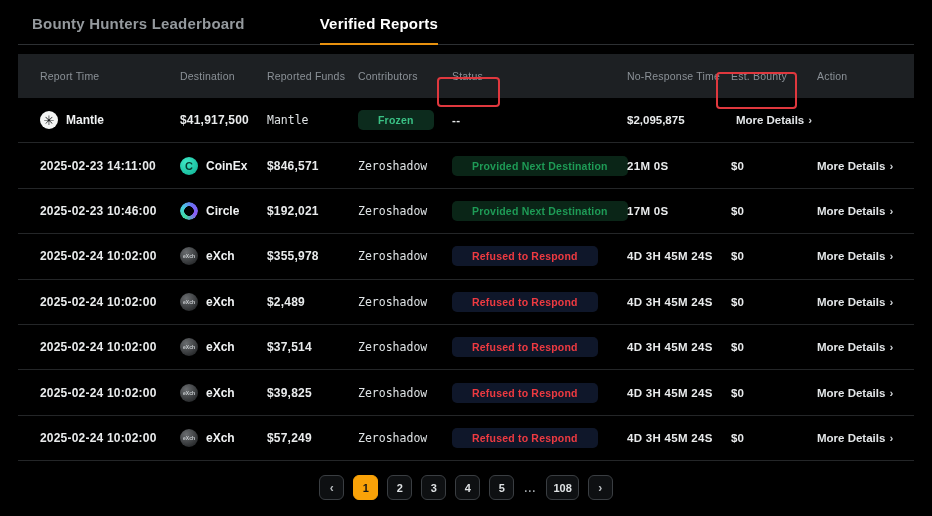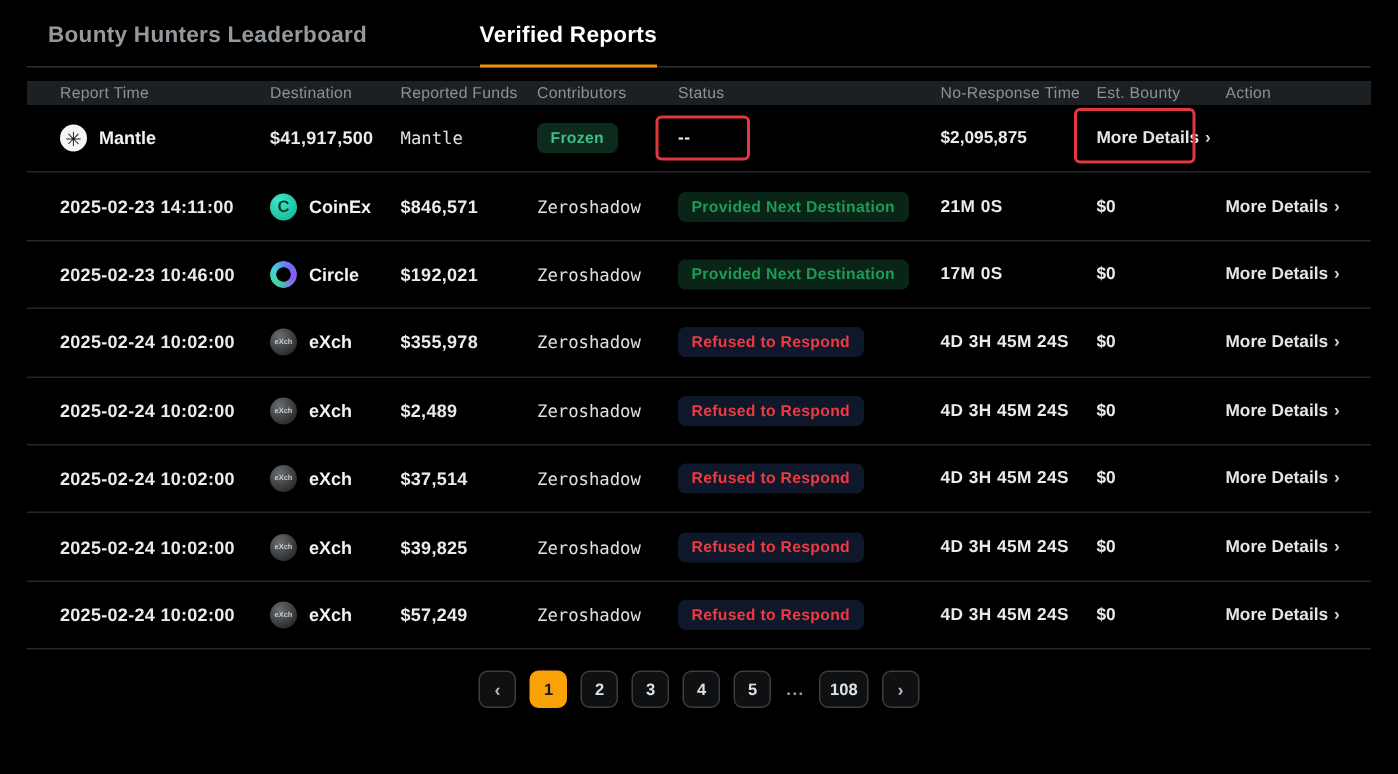--- a/index.html
+++ b/index.html
@@ -10,49 +10,49 @@
   .inner{padding:0 18px;}
 
   
   .tabs{display:flex;gap:27px;padding:15px 14px 0 14px;border-bottom:1px solid #2d3033;}
   .tab{font-size:15px;font-weight:700;color:#94999d;padding-bottom:12px;cursor:pointer;position:relative;letter-spacing:.2px;}
   .tab.active{color:#ffffff;margin-left:48px;}
   .tab.active::after{content:"";position:absolute;left:0;right:0;bottom:-1px;height:2px;background:#E8920F;}
 
   
   .grid{display:grid;grid-template-columns:140px 87px 91px 94px 175px 104px 86px 1fr;align-items:center;padding:0 22px;}
-  .thead{margin-top:9px;height:16px;background:#1d2023;}
+  .thead{margin-top:9px;height:44px;background:#1d2023;}
   .th{font-size:10.5px;color:#8b9197;font-weight:400;letter-spacing:.2px;}
   .row{height:44.4px;border-bottom:1px solid #242628;}
   .c-time{font-size:12px;font-weight:700;color:#e9ebec;letter-spacing:.2px;}
   .c-dest{display:flex;align-items:center;gap:8px;}
   .dest-name{font-size:12px;font-weight:700;color:#f0f2f3;}
   .c-funds{font-size:12px;font-weight:700;color:#e9ebec;letter-spacing:.2px;}
   .c-contrib{font-family:"DejaVu Sans Mono",monospace;font-size:11.5px;color:#dee2e4;}
   .c-nort{font-size:11.5px;font-weight:700;color:#e9ebec;letter-spacing:.3px;}
   .c-bounty{font-size:11.5px;font-weight:700;color:#e9ebec;}
-  .c-action{font-size:11.5px;font-weight:600;color:#e3e6e8;white-space:nowrap;cursor:pointer;}
+  .c-action{font-size:11.5px;font-weight:600;color:#e3e6e8;white-space:nowrap;cursor:pointer;text-align:center;}
   .c-action .chev{margin-left:4px;color:#cfd3d6;}
 
   
   .icon{width:18px;height:18px;border-radius:50%;flex:0 0 18px;display:flex;align-items:center;justify-content:center;overflow:hidden;}
   .icon.mantle-icon{background:#f4f5f4;color:#17191b;font-size:13px;line-height:1;}
   .icon.mantle-icon::before{content:"✳";}
   .icon.coinex-icon{background:radial-gradient(circle at 35% 30%,#3fe9c6,#0bae91);color:#063a2f;font-size:11px;font-weight:700;}
   .icon.coinex-icon::before{content:"C";}
   .icon.circle-icon{
     background:conic-gradient(from 210deg,#3fd9a0,#46cfdd,#6e6bf5,#8b5cf6,#3fd9a0);
     -webkit-mask:radial-gradient(circle at 50% 50%,transparent 4.6px,#000 5px);
             mask:radial-gradient(circle at 50% 50%,transparent 4.6px,#000 5px);
   }
   .icon.exch-icon{background:radial-gradient(circle at 35% 30%,#6a6d70,#2a2c2e 75%);color:#c9cdd0;font-size:5px;font-weight:700;letter-spacing:0;}
   .icon.exch-icon::before{content:"eXch";}
 
   
-  .badge{display:inline-block;padding:4px 9px;border-radius:5px;font-size:10.5px;font-weight:700;letter-spacing:.2px;white-space:nowrap;}
+  .badge{display:inline-block;padding:4px 20px;border-radius:5px;font-size:10.5px;font-weight:700;letter-spacing:.2px;white-space:nowrap;}
   .badge.green-bright{background:#0c2b1d;color:#3ac185;}
   .badge.green{background:#0a2517;color:#1e9b56;}
   .badge.red{background:#0f172a;color:#ee3a41;}
 
   
   .pagination{display:flex;justify-content:center;align-items:center;gap:9px;margin-top:14px;}
   .pg-btn{min-width:25px;height:25px;box-sizing:border-box;padding:0 6px;border:1px solid #3a3e42;border-radius:6px;
     background:#0e1012;color:#dfe2e4;font-size:11px;font-weight:700;display:flex;align-items:center;justify-content:center;cursor:pointer;
     font-family:"Liberation Sans",sans-serif;}
   .pg-btn.active{background:#f9a208;border-color:#f9a208;color:#161616;}

